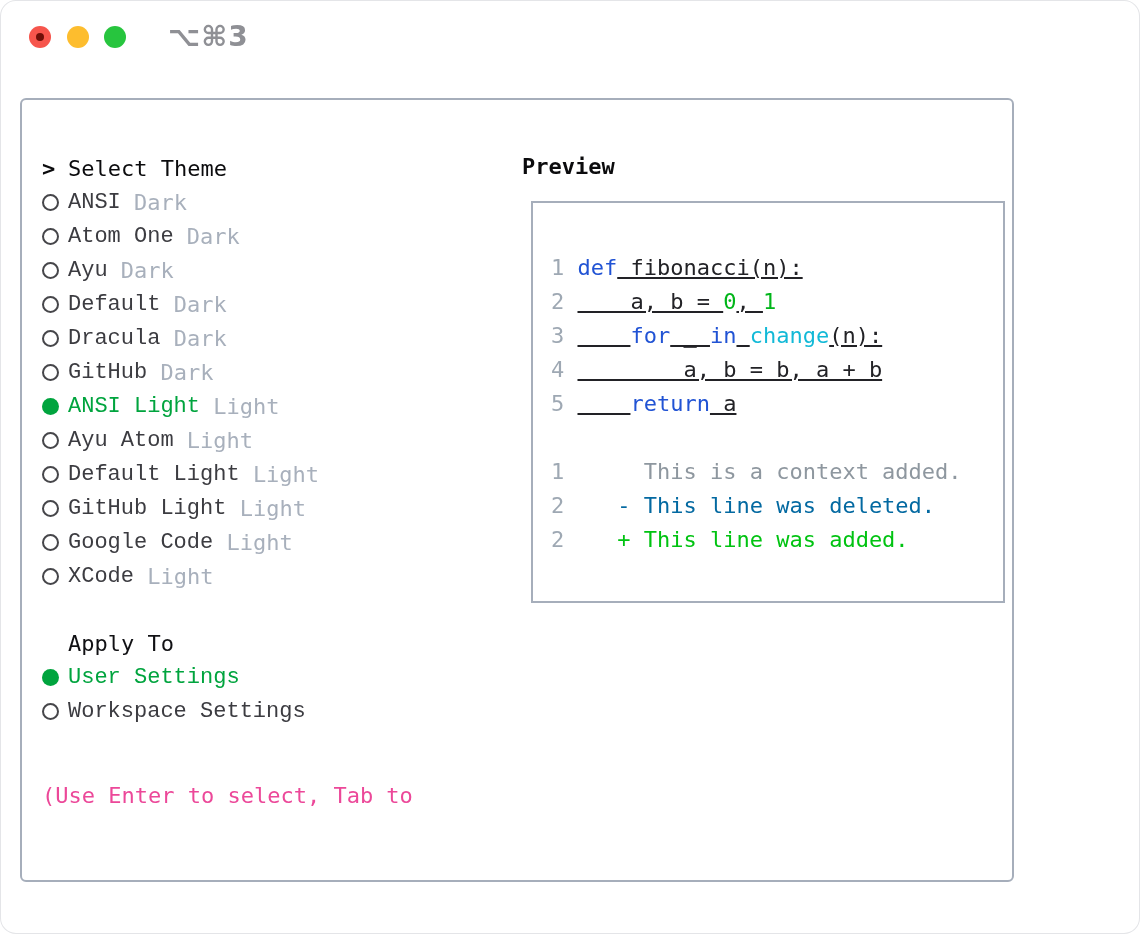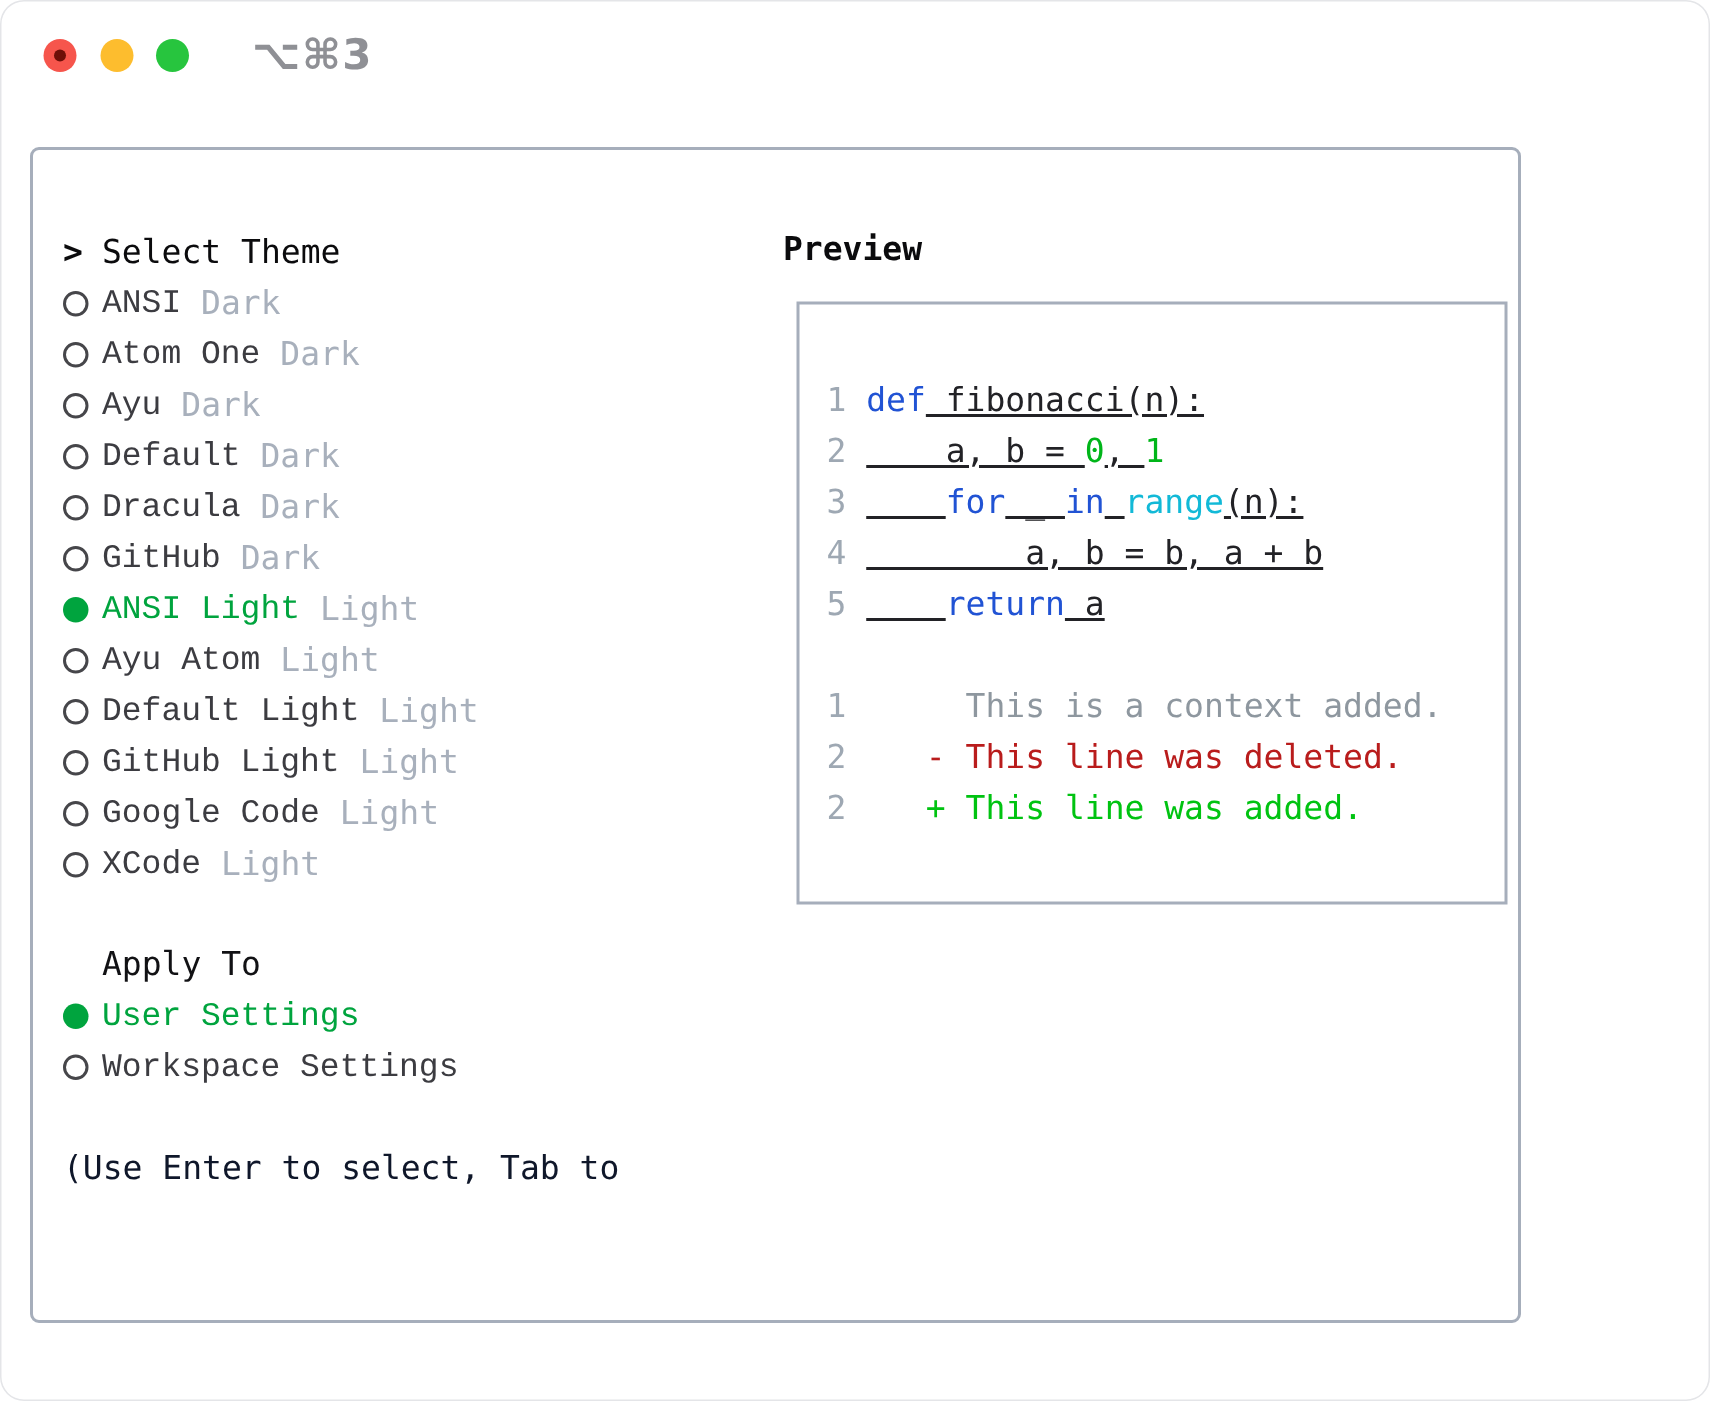--- a/index.html
+++ b/index.html
@@ -29,38 +29,38 @@
   .row{display:flex;align-items:center;height:34px;white-space:pre;}
   .bcol{display:flex;align-items:center;width:26px;flex:0 0 26px;}
   .cursor{font-weight:bold;color:#0b0b0d;}
   .hdr{font-weight:normal;color:#0b0b0d;}
   .circ{width:13px;height:13px;border:2px solid #46464a;border-radius:50%;box-sizing:content-box;}
   .sel .circ{width:17px;height:17px;border:0;background:#00a43e;}
   .sel .nm{color:#00a43e;}
   .nm{color:#3c3c41;font-family:Liberation Mono, monospace;}
   .tag{color:#a8b0bc;margin-left:1ch;}
   .apply-hdr{color:#111114;}
-  .help{color:#0f172a;height:34px;display:flex;align-items:center;white-space:pre;}
+  .help{color:#ec4899;height:34px;display:flex;align-items:center;white-space:pre;margin-top:16px;}
   .spacer33{height:33px;}
   .spacer34{height:34px;}
   
   .right-pane{position:absolute;left:489px;top:49px;}
   .preview-hdr{height:34px;display:flex;align-items:center;font-size:22px;font-weight:bold;color:#0b0b0d;padding-left:11px;}
   .preview-box{
     margin-left:20px;margin-top:18px;width:474px;height:402px;box-sizing:border-box;
     border:2px solid #a6aebb;background:#ffffff;padding:47px 18px;
   }
   .cline{height:34px;display:flex;align-items:center;font-size:22px;white-space:pre;}
   .ln{display:inline-block;color:#9ea8b3;margin-right:1ch;}
   .pln{color:#222226;text-decoration:underline;}
   .kw{color:#2153d4;}
   .bi{color:#12b9d7;}
   .num{color:#00b519;}
   .ctx{color:#8e979f;}
-  .del{color:#b91c1c;}
+  .del{color:#0369a1;}
   .add{color:#00c311;}
 </style>
 </head>
 <body>
 
 <div class="window">
 
   <div class="titlebar">
     <span class="dot red"></span>
     <span class="dot yellow"></span>
@@ -163,21 +163,21 @@
 
       <div class="preview-box">
 
         <div class="cline">
           <span class="ln">1</span><span class="kw">def</span><span class="pln"> fibonacci(n):</span>
         </div>
         <div class="cline">
           <span class="ln">2</span><span class="pln">    a, b = </span><span class="num">0</span><span class="pln">, </span><span class="num">1</span>
         </div>
         <div class="cline">
-          <span class="ln">3</span><span class="pln">    </span><span class="kw">for</span><span class="pln"> _ </span><span class="kw">in</span><span class="pln"> </span><span class="bi">range</span><span class="pln">(n):</span>
+          <span class="ln">3</span><span class="pln">    </span><span class="kw">for</span><span class="pln"> _ </span><span class="kw">in</span><span class="pln"> </span><span class="bi">change</span><span class="pln">(n):</span>
         </div>
         <div class="cline">
           <span class="ln">4</span><span class="pln">        a, b = b, a + b</span>
         </div>
         <div class="cline">
           <span class="ln">5</span><span class="pln">    </span><span class="kw">return</span><span class="pln"> a</span>
         </div>
 
         <div class="cline"></div>
 

